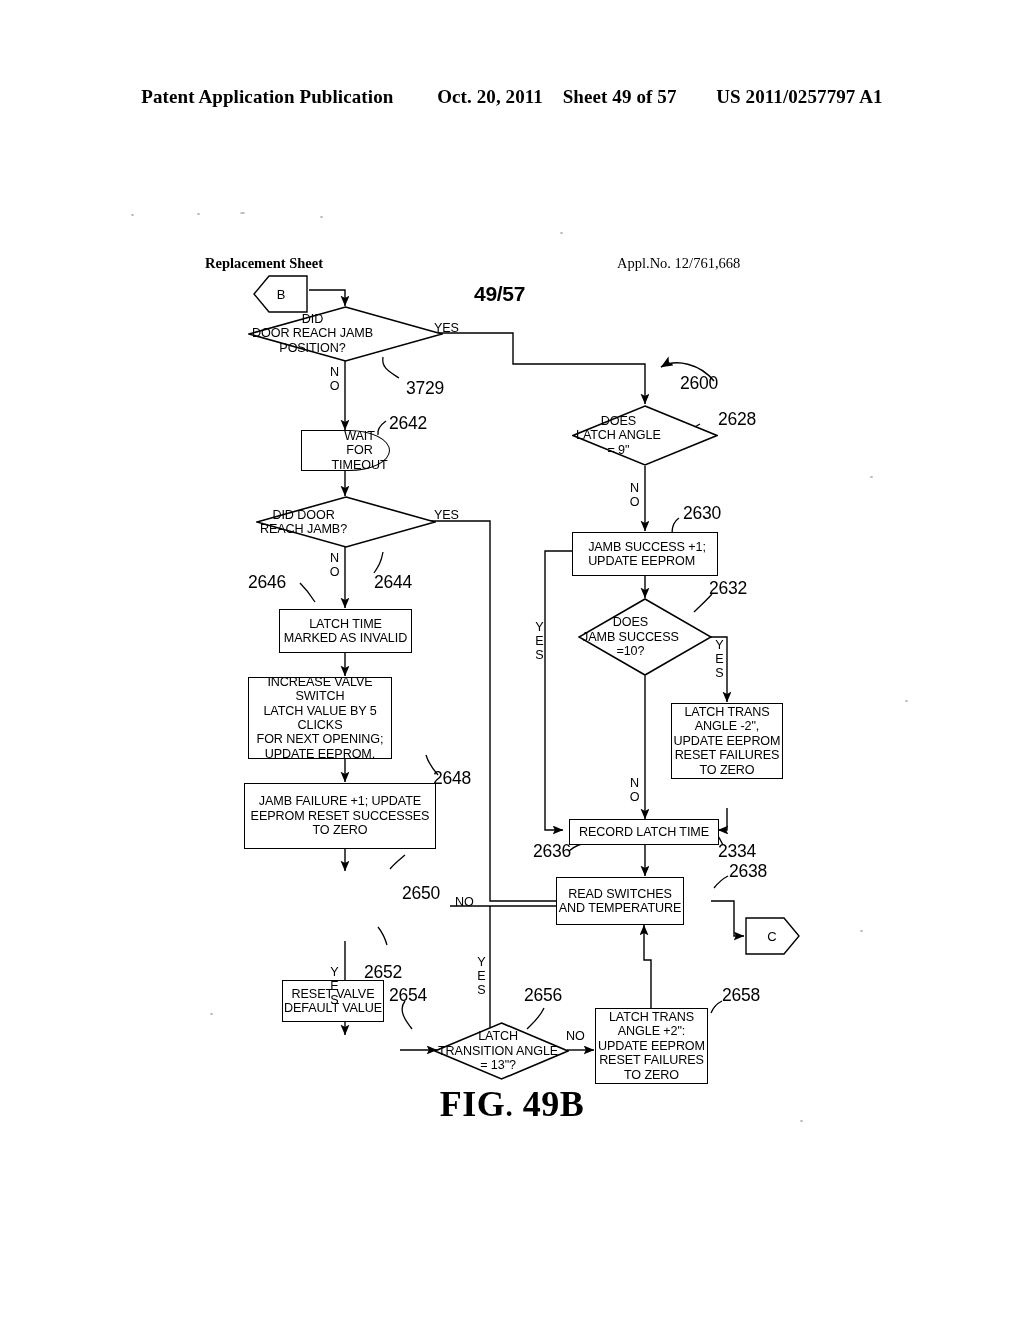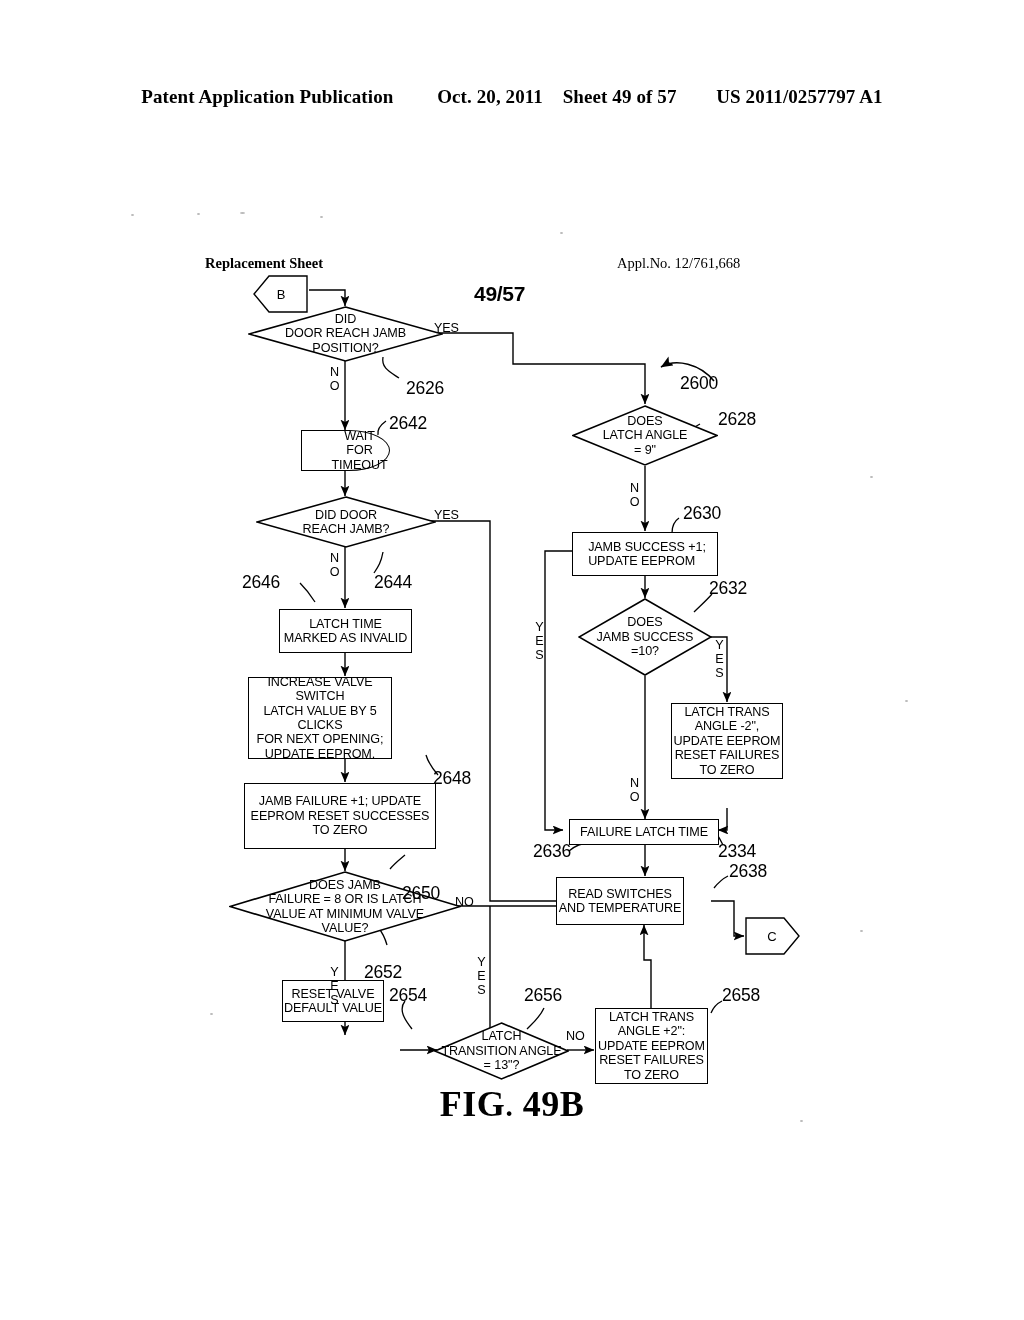--- a/index.html
+++ b/index.html
@@ -103,21 +103,21 @@
     border: 1.4px solid #000;
     background: #fff;
     border-radius: 0 46% 46% 0 / 0 50% 50% 0;
   }
 
   
   .diamond {
     position: absolute;
     display: flex;
     align-items: center;
-    justify-content: center;
+    justify-content: flex-start;
   }
   .diamond .dia-shape {
     position: absolute;
     left: 0; top: 0;
     width: 100%; height: 100%;
   }
   .diamond .dia-text {
     position: relative;
     z-index: 2;
     text-align: center;
@@ -315,29 +315,20 @@
 FOR NEXT OPENING;
 UPDATE EEPROM.</span>
   </div>
 
   <div class="node proc" style="left:244px; top:783px; width:192px; height:66px;">
     <span>JAMB FAILURE +1; UPDATE
 EEPROM RESET SUCCESSES
 TO ZERO</span>
   </div>
 
-  <div class="diamond" style="left:229px; top:871px; width:232px; height:71px;">
-    <svg class="dia-shape" viewBox="0 0 232 71" preserveAspectRatio="none">
-      <polygon points="116,1 231,35.5 116,70 1,35.5" fill="#fff" stroke="#000" stroke-width="1.6" vector-effect="non-scaling-stroke"></polygon>
-    </svg>
-    <div class="dia-text">DOES JAMB
-FAILURE = 8 OR IS LATCH
-VALUE AT MINIMUM  VALVE
-VALUE?</div>
-  </div>
 
   <div class="node proc" style="left:282px; top:980px; width:102px; height:42px;">
     <span>RESET VALVE
 DEFAULT VALUE</span>
   </div>
 
   <div class="diamond" style="left:434px; top:1022px; width:135px; height:58px;">
     <svg class="dia-shape" viewBox="0 0 135 58" preserveAspectRatio="none">
       <polygon points="67.5,1 134,29 67.5,57 1,29" fill="#fff" stroke="#000" stroke-width="1.6" vector-effect="non-scaling-stroke"></polygon>
     </svg>
@@ -379,21 +370,21 @@
 
   <div class="node proc" style="left:671px; top:703px; width:112px; height:76px;">
     <span>LATCH TRANS
 ANGLE -2",
 UPDATE EEPROM
 RESET FAILURES
 TO ZERO</span>
   </div>
 
   <div class="node proc" style="left:569px; top:819px; width:150px; height:26px;">
-    <span>FAILURE LATCH TIME</span>
+    <span>RECORD LATCH TIME</span>
   </div>
 
   <div class="node proc" style="left:556px; top:877px; width:128px; height:48px;">
     <span>READ SWITCHES
 AND TEMPERATURE</span>
   </div>
 
   <div class="edge-label" style="left:434px; top:321px;">YES</div>
   <div class="edge-label vert" style="left:329px; top:365px;">N
 O</div>
@@ -418,24 +409,24 @@
   <div class="edge-label vert" style="left:534px; top:620px;">Y
 E
 S</div>
 
   <div class="edge-label vert" style="left:714px; top:638px;">Y
 E
 S</div>
   <div class="edge-label vert" style="left:629px; top:776px;">N
 O</div>
 
-  <div class="ref" style="left:406px; top:378px;">2626</div>
+  <div class="ref" style="left:406px; top:378px;">3729</div>
   <div class="ref" style="left:389px; top:413px;">2642</div>
   <div class="ref" style="left:374px; top:572px;">2644</div>
-  <div class="ref" style="left:242px; top:572px;">2646</div>
+  <div class="ref" style="left:248px; top:572px;">2646</div>
   <div class="ref" style="left:433px; top:768px;">2648</div>
   <div class="ref" style="left:402px; top:883px;">2650</div>
   <div class="ref" style="left:364px; top:962px;">2652</div>
   <div class="ref" style="left:389px; top:985px;">2654</div>
   <div class="ref" style="left:524px; top:985px;">2656</div>
   <div class="ref" style="left:722px; top:985px;">2658</div>
   <div class="ref" style="left:704px; top:409px;margin-left:14px;">2628</div>
   <div class="ref" style="left:683px; top:503px;">2630</div>
   <div class="ref" style="left:709px; top:578px;">2632</div>
   <div class="ref" style="left:718px; top:841px;text-align:center;">2334</div>

